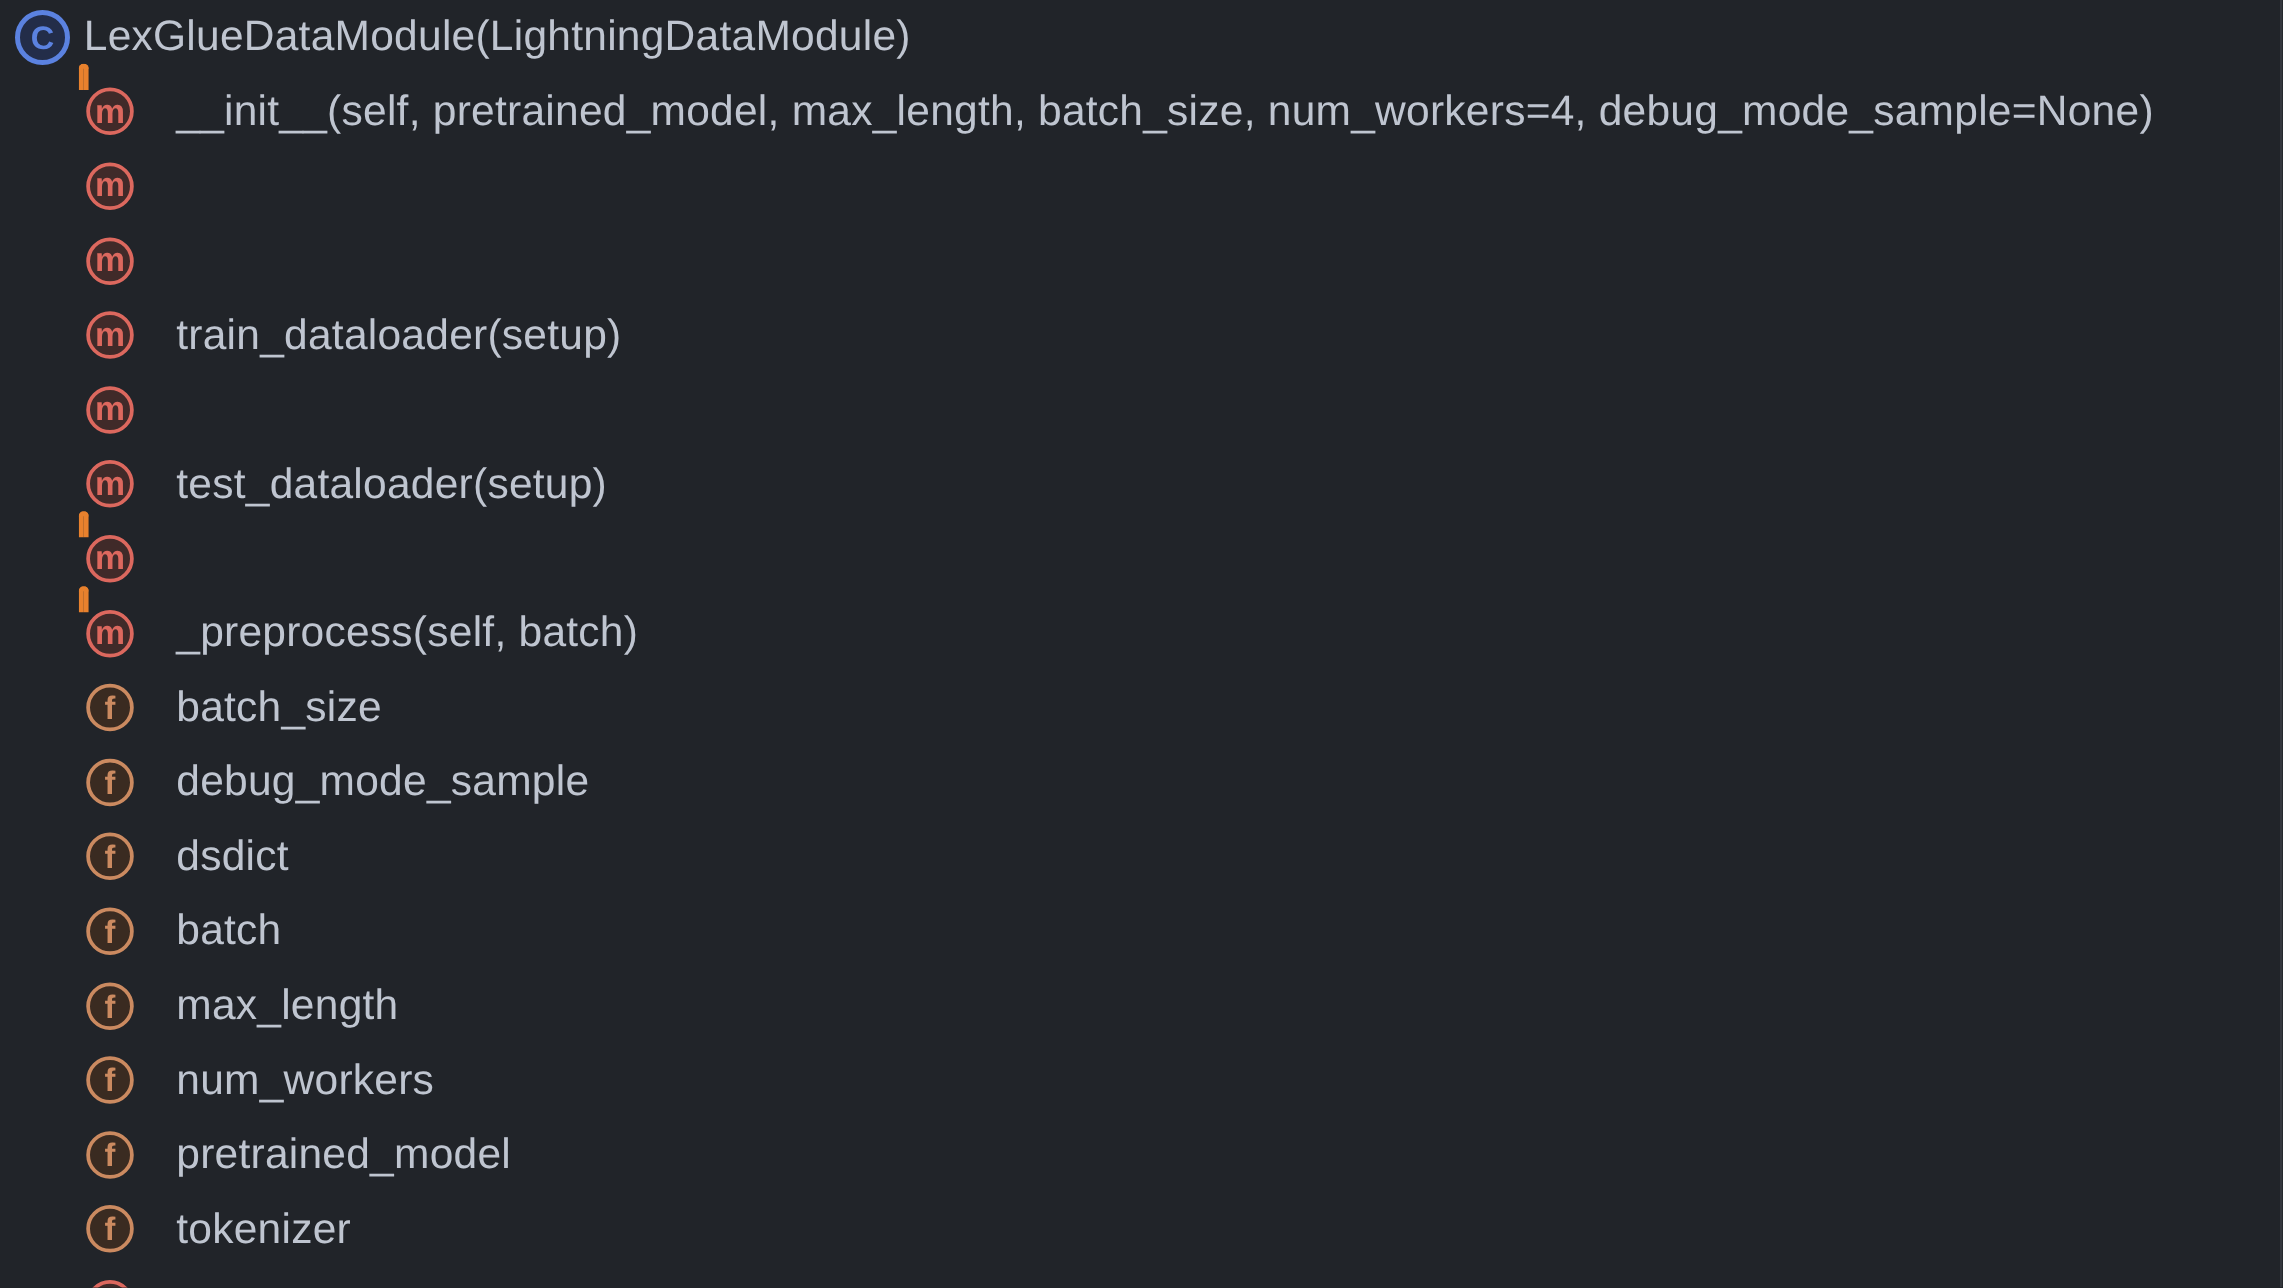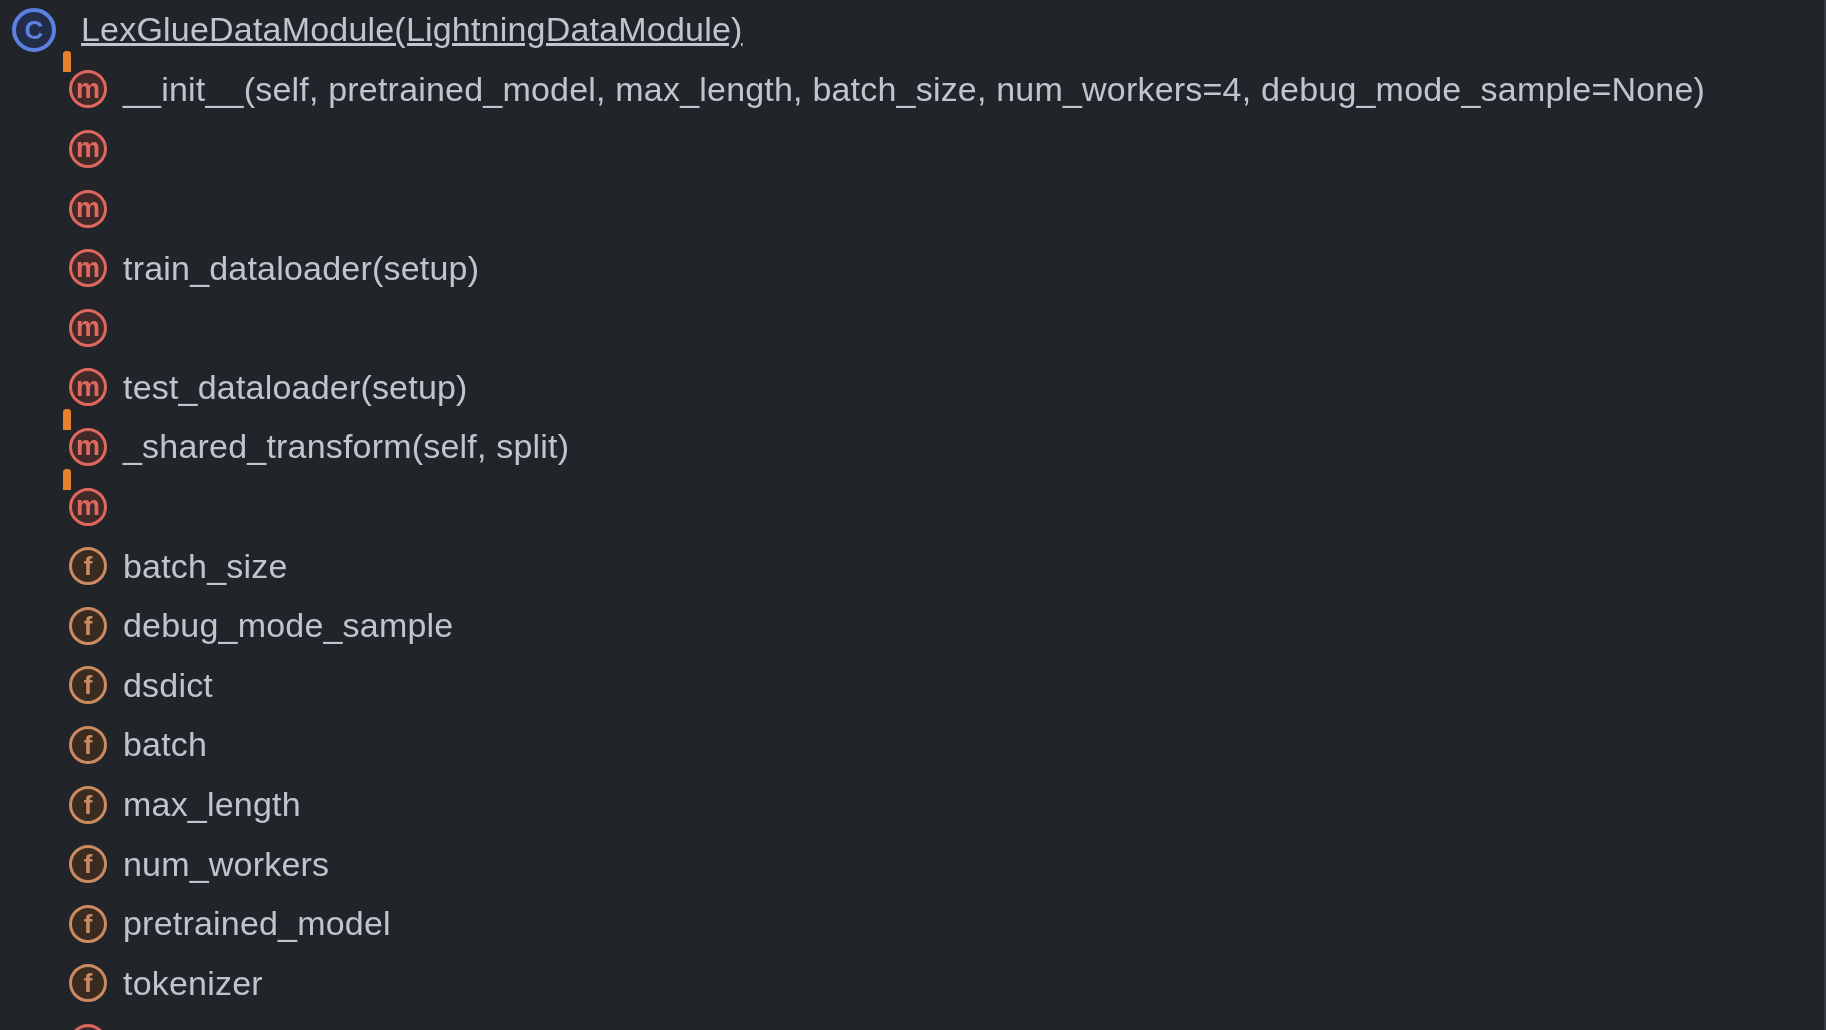--- a/index.html
+++ b/index.html
@@ -85,23 +85,23 @@
     width: 20px; height: 16px;
     margin-top: -3px;
     background: var(--lock);
     border-radius: 3px;
   }
 
   .label {
     color: var(--text);
     font-size: 34px;
     letter-spacing: 0.2px;
-    margin-left: 16px;
-  }
-  .kind-class .label { margin-left: 25px; text-decoration: underline; }
+    margin-left: 34px;
+  }
+  .kind-class .label { margin-left: 11px; }
 
   .panel-edge {
     position: absolute;
     top: 0; right: 0;
     width: 2px; height: 100%;
     background: var(--edge);
   }
 </style>
 </head>
 <body>
@@ -158,30 +158,30 @@
     <span class="label">test_dataloader(setup)</span>
   </div>
       <div class="row kind-method is-private">
     <span class="icon-wrap">
       <span class="sym-icon">m</span>
       <span class="lock">
         <span class="lock-shackle"></span>
         <span class="lock-body"></span>
       </span>
     </span>
-    <span class="label">_shared_transform(self, split)</span>
   </div>
       <div class="row kind-method is-private">
     <span class="icon-wrap">
       <span class="sym-icon">m</span>
       <span class="lock">
         <span class="lock-shackle"></span>
         <span class="lock-body"></span>
       </span>
     </span>
+    <span class="label">_preprocess(self, batch)</span>
   </div>
       <div class="row kind-field">
     <span class="icon-wrap">
       <span class="sym-icon">f</span>
 
     </span>
     <span class="label">batch_size</span>
   </div>
       <div class="row kind-field">
     <span class="icon-wrap">

